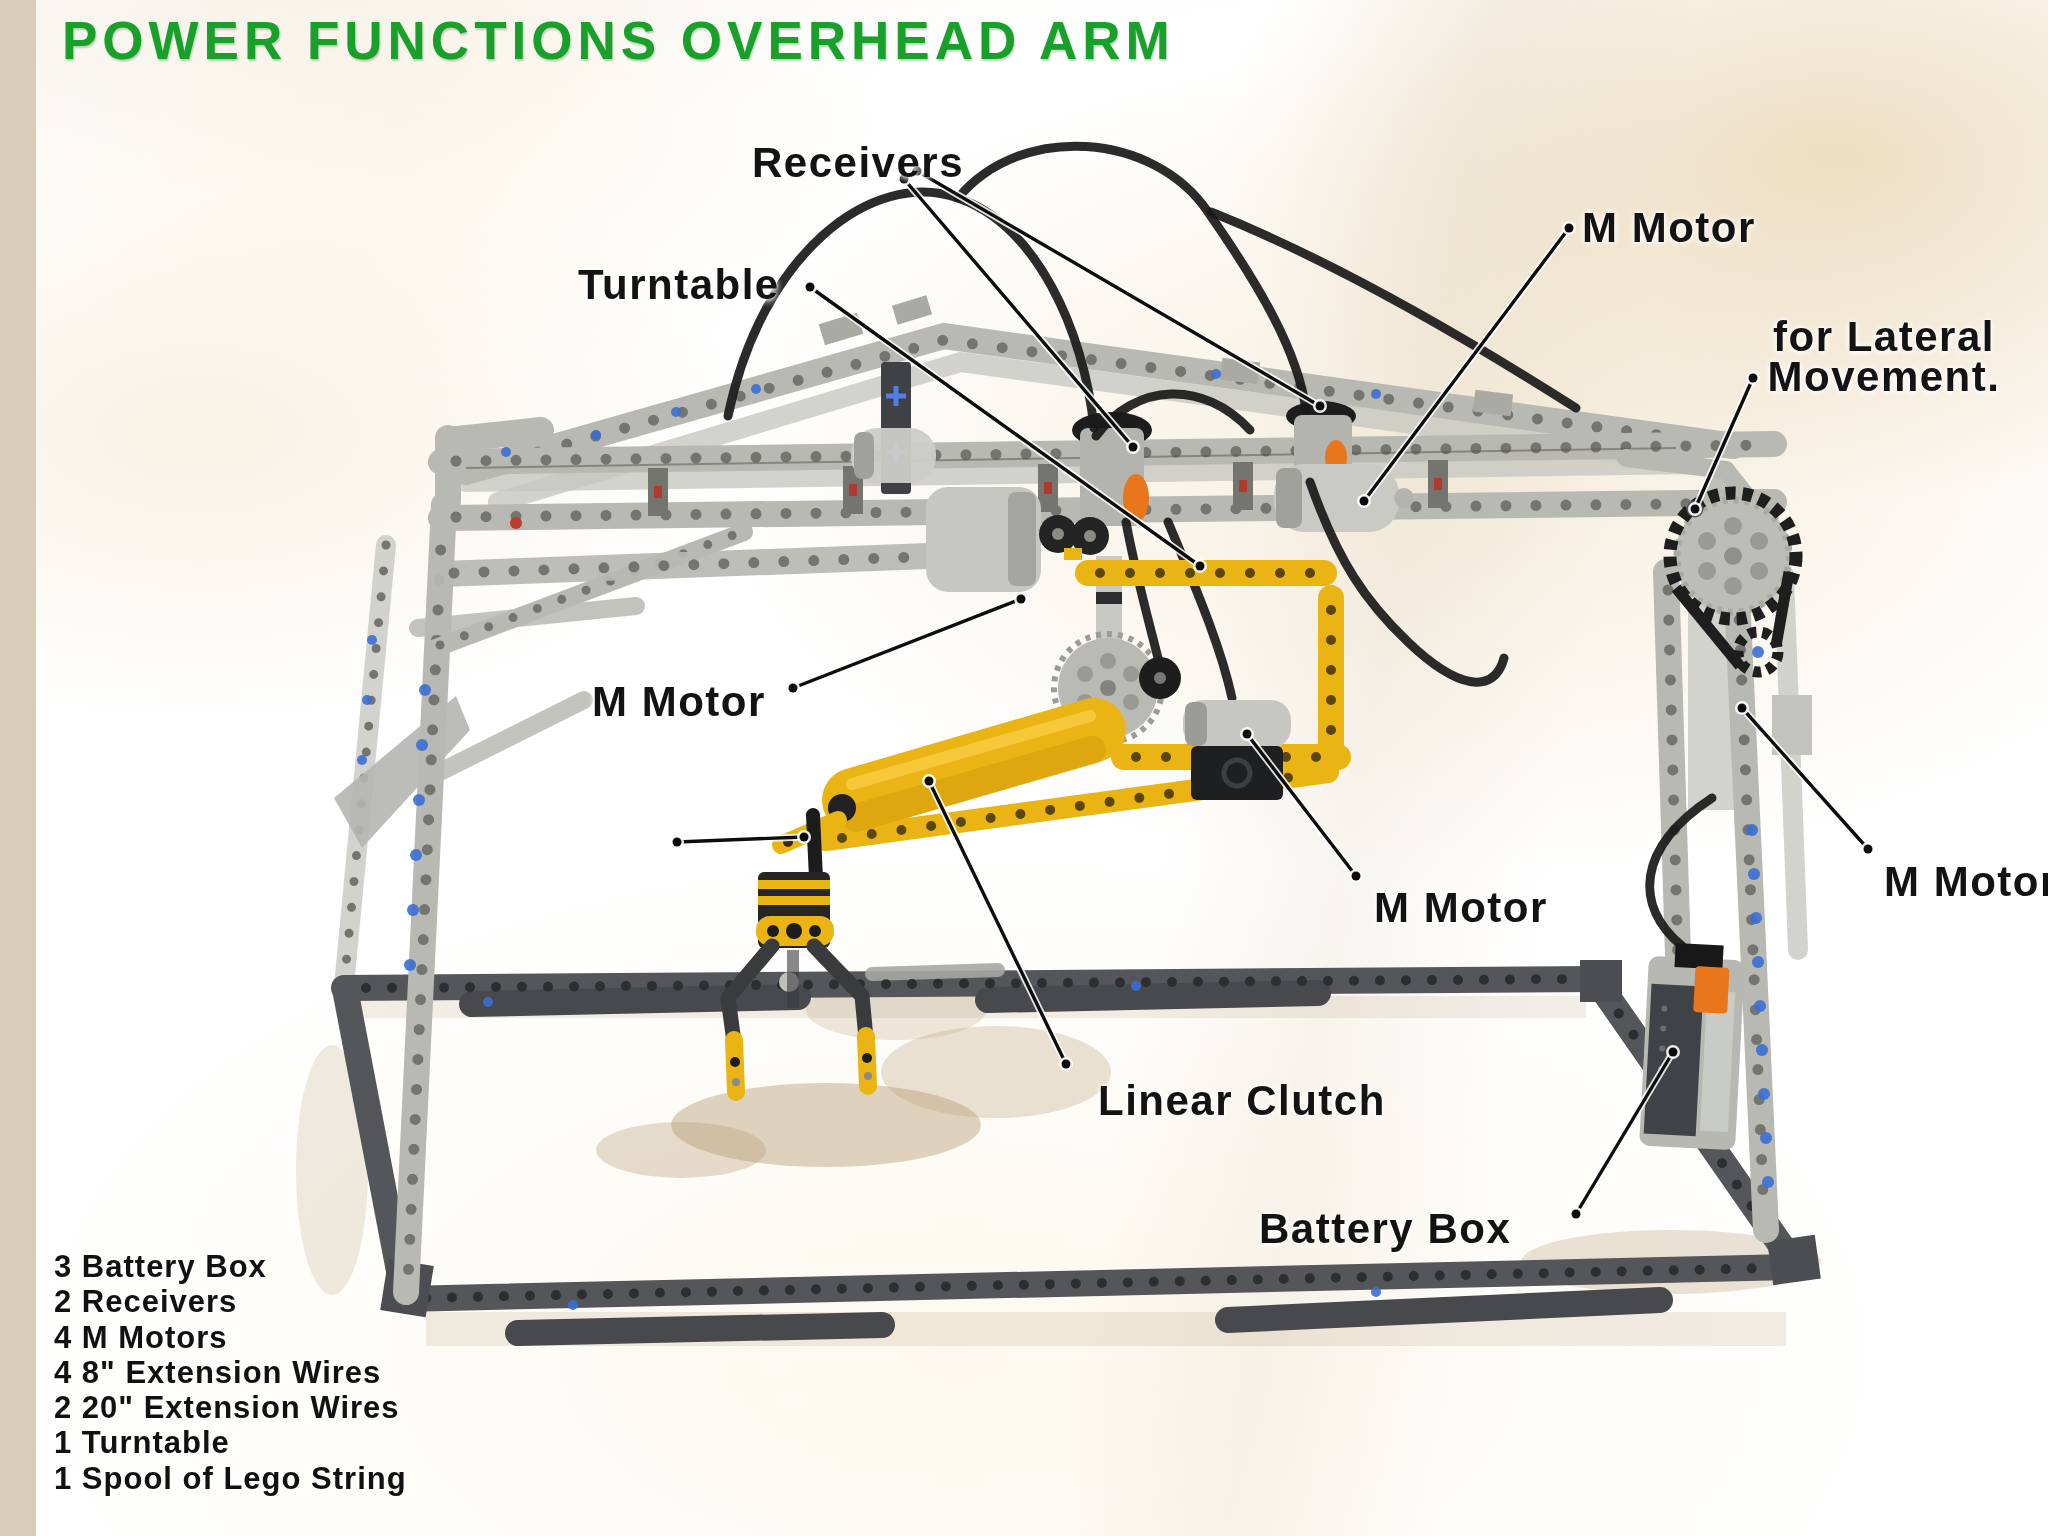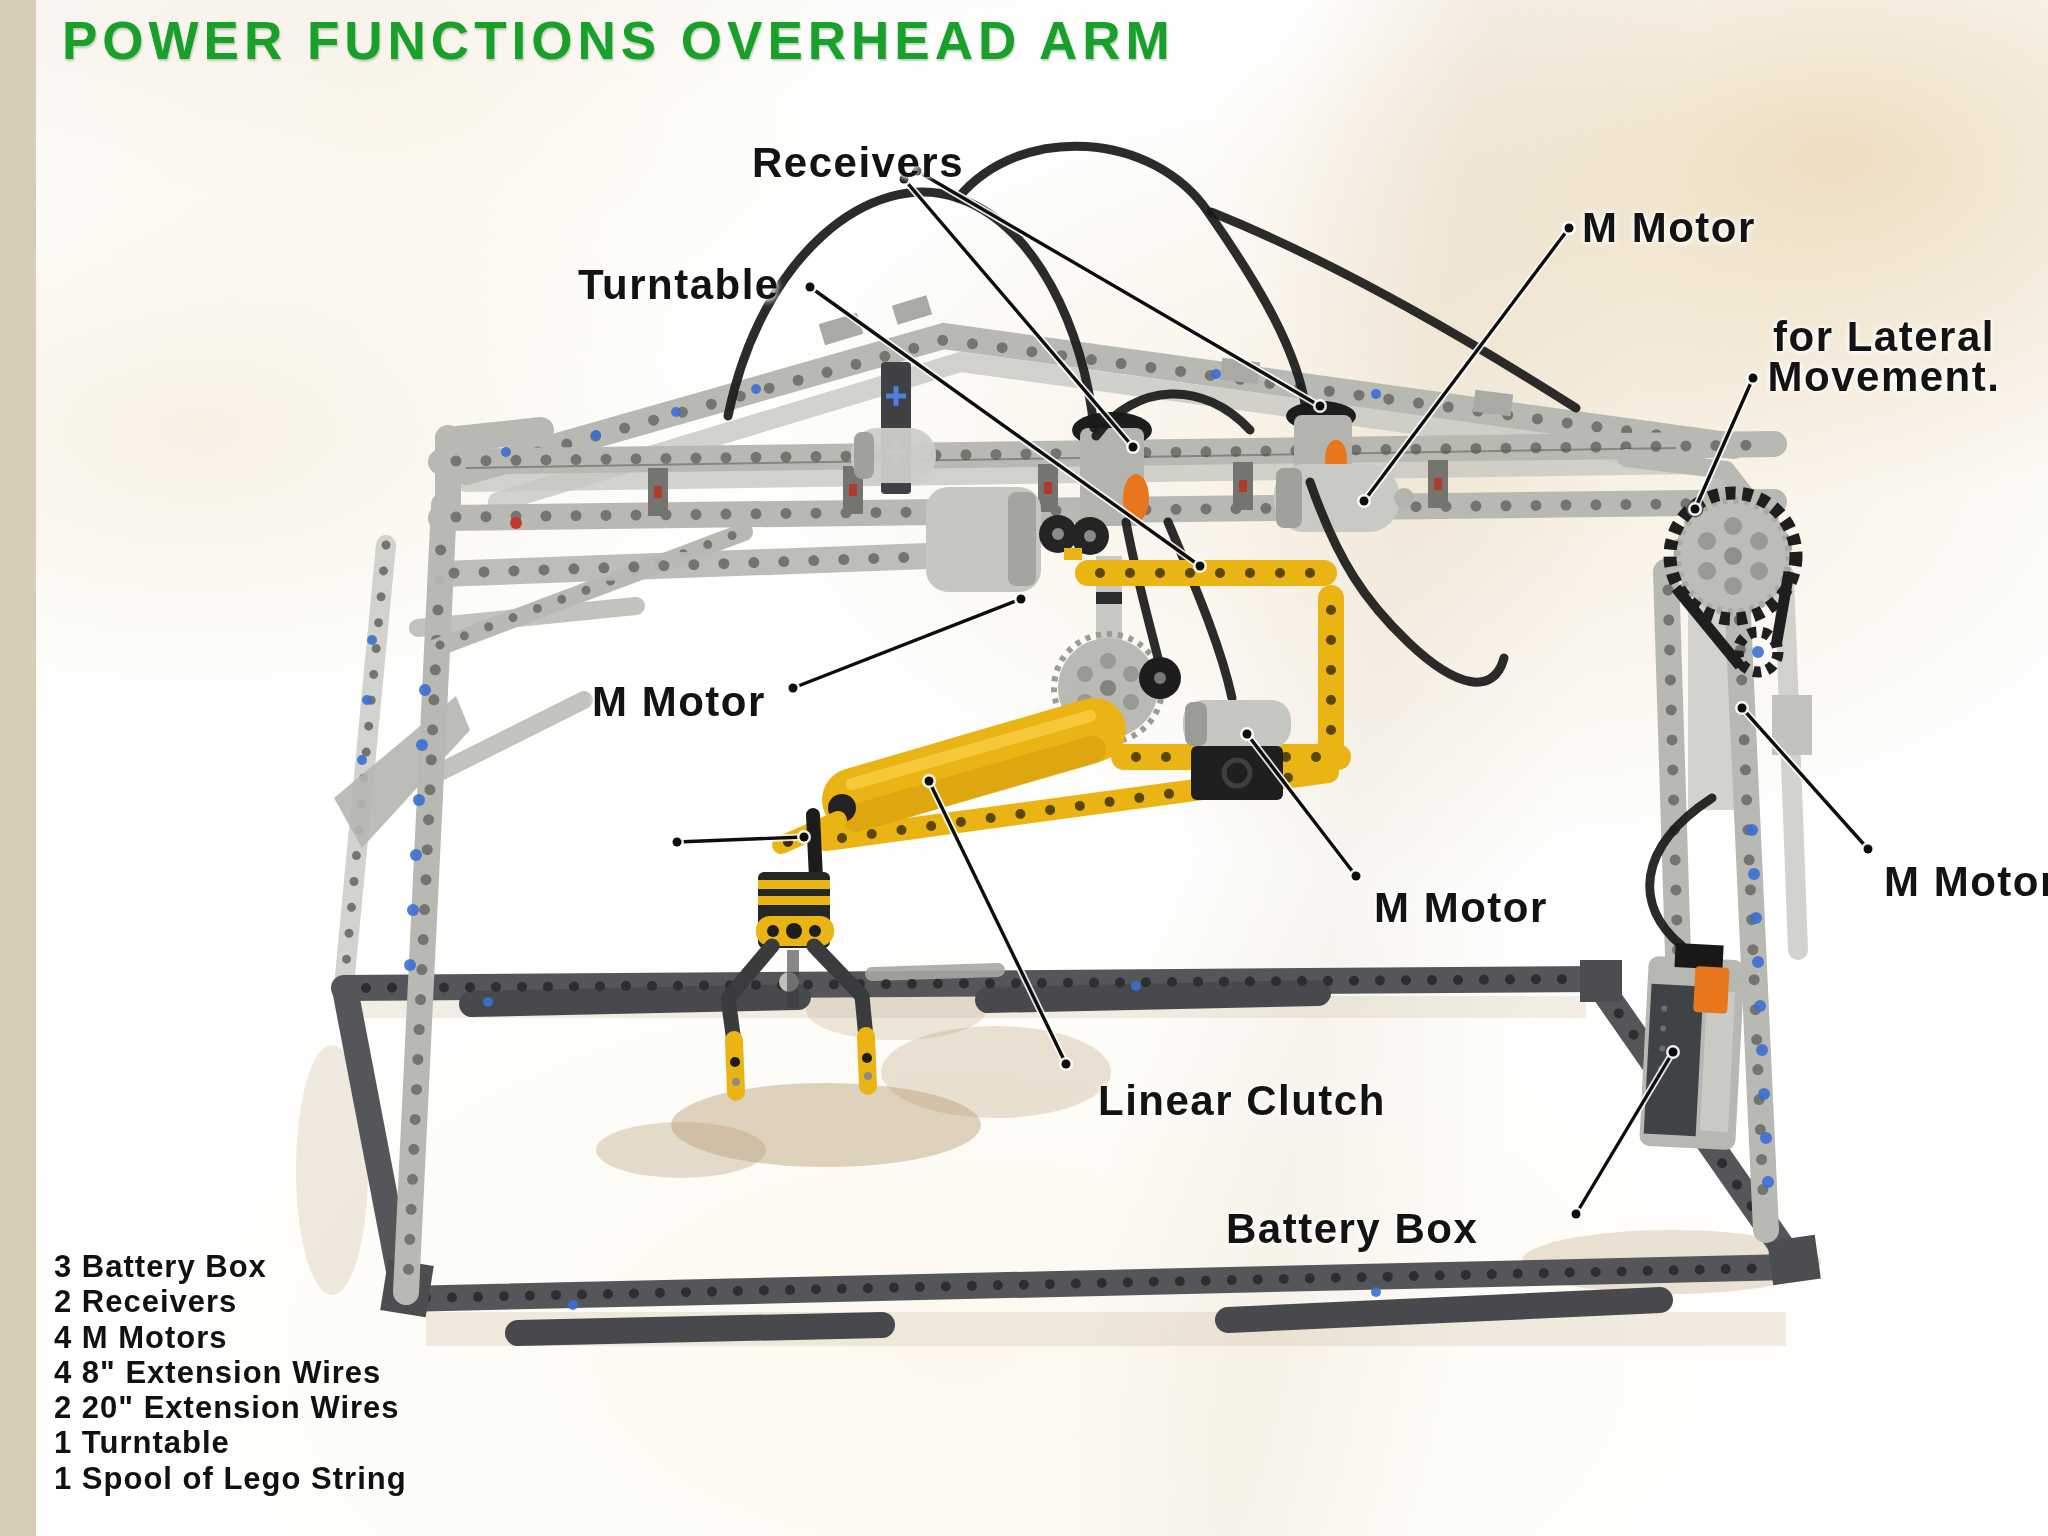--- a/index.html
+++ b/index.html
@@ -26,21 +26,21 @@
   .lbl .ln{display:block;}
   #lbl-receivers{left:716px;top:139px;}
   #lbl-m-motor-top{left:1546px;top:204px;}
   #lbl-turntable{left:542px;top:261px;}
   #lbl-spool{left:1652px;top:317px;width:392px;text-align:center;line-height:40px;}
   #lbl-m-motor-left{left:556px;top:678px;}
   #lbl-universal{left:400px;top:796px;width:310px;text-align:center;line-height:42px;}
   #lbl-m-motor-center{left:1338px;top:884px;}
   #lbl-m-motor-right{left:1848px;top:858px;}
   #lbl-linear-clutch{left:1062px;top:1077px;}
-  #lbl-battery-box{left:1190px;top:1205px;}
+  #lbl-battery-box{left:1223px;top:1205px;}
   #title{position:absolute;left:26px;top:10px;font-weight:700;font-size:53px;letter-spacing:5px;
          color:#18a02b;white-space:nowrap;text-shadow:1px 2px 2px rgba(10,70,15,.25);}
   #parts{position:absolute;left:18px;top:1249px;font-weight:700;font-size:31px;line-height:35.3px;
          letter-spacing:1px;color:#111;
          text-shadow:0 0 7px rgba(255,255,255,.9),0 0 3px rgba(255,255,255,.85);}
 
   
   .beam{stroke:#b8b9b3;stroke-width:26;stroke-linecap:round;fill:none;}
   .beam.thin{stroke-width:18;}
   .beam.back{stroke:#c7c8c2;opacity:.8;stroke-width:20;}

